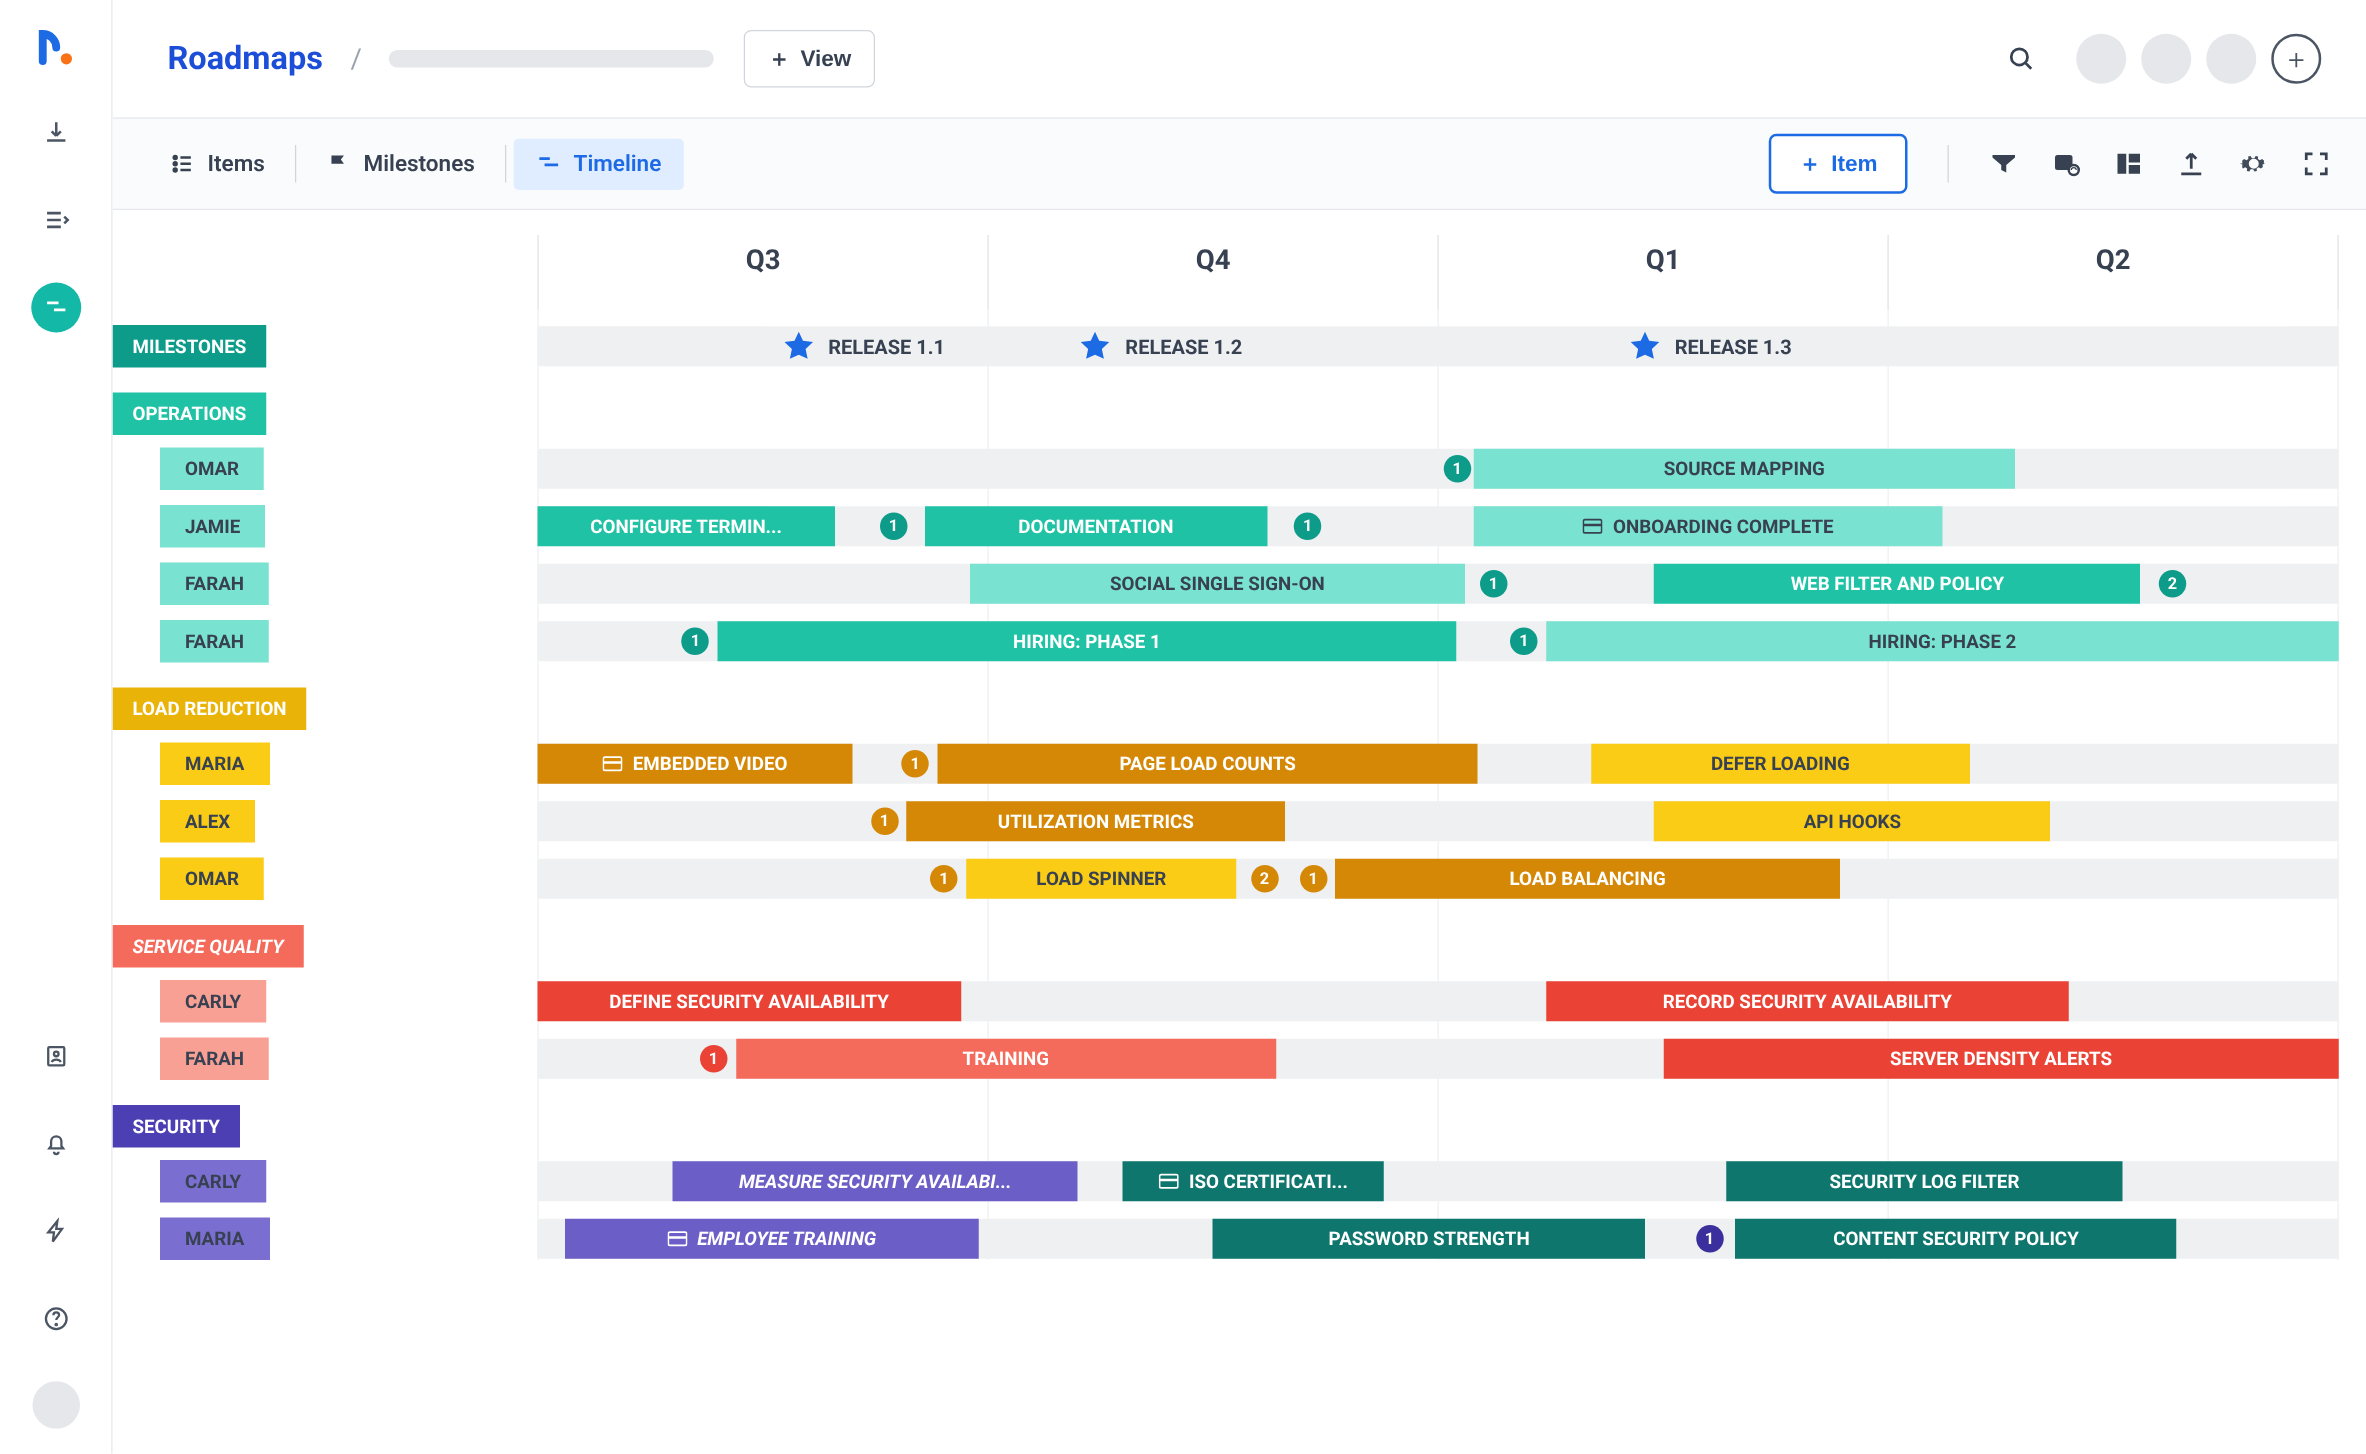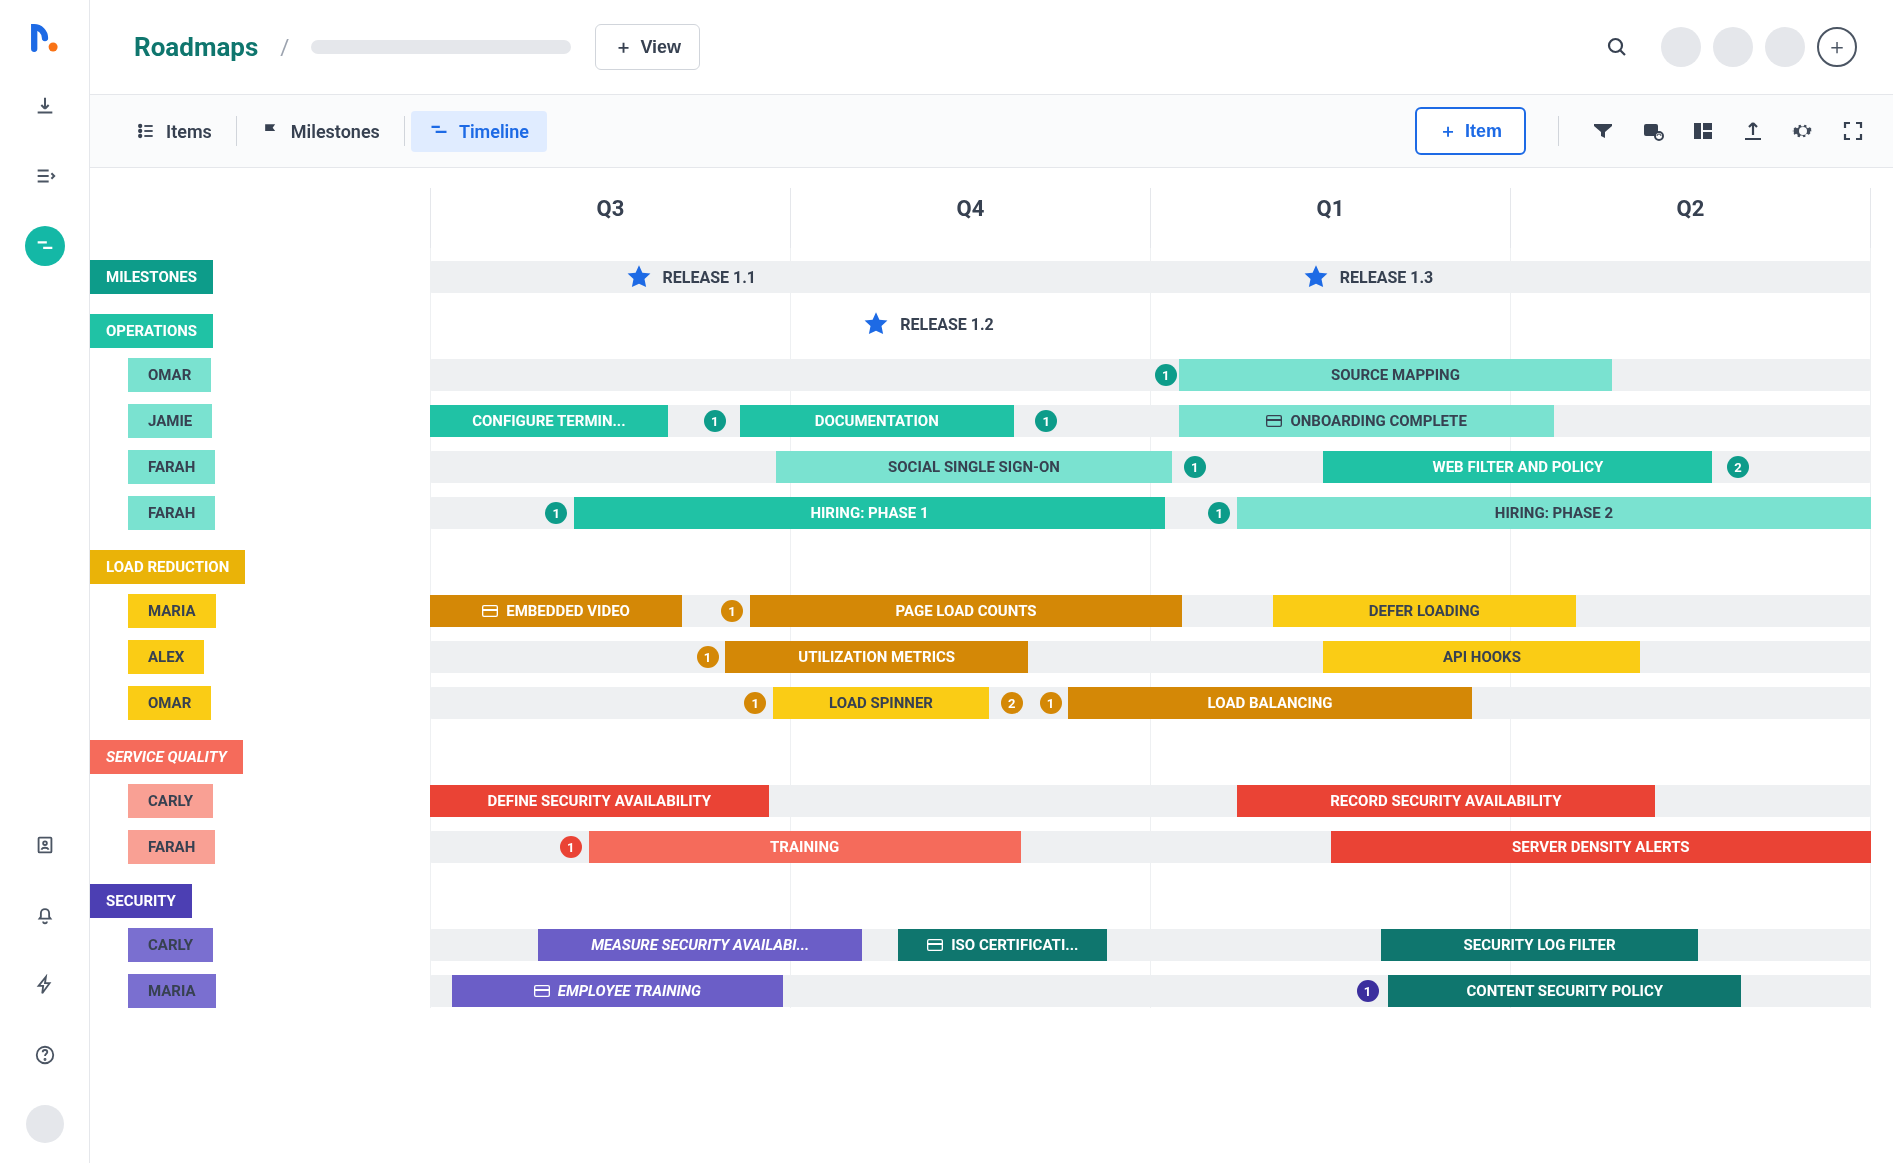--- a/index.html
+++ b/index.html
@@ -15,21 +15,21 @@
 .rail-icon { width: 40px; height: 40px; display: flex; align-items: center; justify-content: center; color: #4b5563; cursor: pointer; border-radius: 50%; }
 .rail-icon.active { background: #14b8a6; color: #fff; }
 .rail-icon svg { width: 22px; height: 22px; }
 .rail-avatar { width: 38px; height: 38px; border-radius: 50%; background: #e5e7eb; }
 
 
 .main { flex: 1; display: flex; flex-direction: column; overflow: hidden; }
 
 
 .header { display: flex; align-items: center; padding: 24px 36px 24px 44px; gap: 16px; }
-.header-title { font-size: 26px; font-weight: 700; color: #0f766e; }
+.header-title { font-size: 26px; font-weight: 700; color: #1d4ed8; }
 .header-slash { font-size: 22px; color: #9ca3af; margin: 0 6px; }
 .skeleton-bar { width: 260px; height: 14px; background: #e5e7eb; border-radius: 7px; }
 .view-btn { display: flex; align-items: center; gap: 8px; border: 1px solid #d1d5db; border-radius: 6px; padding: 10px 18px; font-size: 18px; font-weight: 600; color: #374151; cursor: pointer; background: #fff; margin-left: 8px; }
 .header-right { margin-left: auto; display: flex; align-items: center; gap: 12px; }
 .circle-btn { width: 40px; height: 40px; border-radius: 50%; background: #e5e7eb; }
 .plus-circle { width: 40px; height: 40px; border-radius: 50%; border: 2px solid #4b5563; display: flex; align-items: center; justify-content: center; font-size: 22px; color: #4b5563; cursor: pointer; }
 .search-icon { width: 24px; height: 24px; color: #374151; margin-right: 20px; cursor: pointer; }
 
 
 .toolbar { display: flex; align-items: center; padding: 12px 28px; border-top: 1px solid #e5e7eb; border-bottom: 1px solid #e5e7eb; background: #fafbfc; gap: 0; }
@@ -255,21 +255,21 @@
         <div class="rows" id="rows">
             <div class="row group-row" style="margin-top: 0px;">
               <div class="label"><span class="group-label c-milestones-g">MILESTONES</span></div>
               <div class="track">
                 <div class="milestone" style="left: 13.5%;">
                   <svg viewBox="0 0 24 24" class="star">
                     <path fill="currentColor" d="M12 2l2.9 6.3 6.9.8-5.1 4.7 1.4 6.8L12 17.8 5.9 20.6l1.4-6.8L2.2 9.1l6.9-.8z"></path>
                   </svg>
                   <span class="milestone-text">RELEASE 1.1</span>
                 </div>
-                <div class="milestone" style="left: 30%; margin-top: 47px;">
+                <div class="milestone" style="left: 30%;">
                   <svg viewBox="0 0 24 24" class="star">
                     <path fill="currentColor" d="M12 2l2.9 6.3 6.9.8-5.1 4.7 1.4 6.8L12 17.8 5.9 20.6l1.4-6.8L2.2 9.1l6.9-.8z"></path>
                   </svg>
                   <span class="milestone-text">RELEASE 1.2</span>
                 </div>
                 <div class="milestone" style="left: 60.5%;">
                   <svg viewBox="0 0 24 24" class="star">
                     <path fill="currentColor" d="M12 2l2.9 6.3 6.9.8-5.1 4.7 1.4 6.8L12 17.8 5.9 20.6l1.4-6.8L2.2 9.1l6.9-.8z"></path>
                   </svg>
                   <span class="milestone-text">RELEASE 1.3</span>
@@ -444,20 +444,23 @@
               <div class="track">
                 <div class="bar c-sec-bar-l" style="left: 1.5%; width: 23%;">
                   <span class="bar-icon">
                     <svg width="16" height="14" viewBox="0 0 24 18">
                       <rect x="1" y="1" width="22" height="16" rx="2" fill="none" stroke="currentColor" stroke-width="2"></rect>
                       <rect x="1" y="6" width="22" height="3" fill="currentColor"></rect>
                     </svg>
                   </span>
                   <span>EMPLOYEE TRAINING</span>
                 </div>
+                <div class="bar c-sec-bar-d" style="left: 37.5%; width: 24%;">
+                  <span>PASSWORD STRENGTH</span>
+                </div>
                 <div class="bar c-sec-bar-d" style="left: 66.5%; width: 24.5%;">
                   <span>CONTENT SECURITY POLICY</span>
                 </div>
                 <div class="chip chip-sec" style="left: 64.3%;">1</div>
               </div>
             </div>
           </div>
       </div>
     </div>
   </div>

